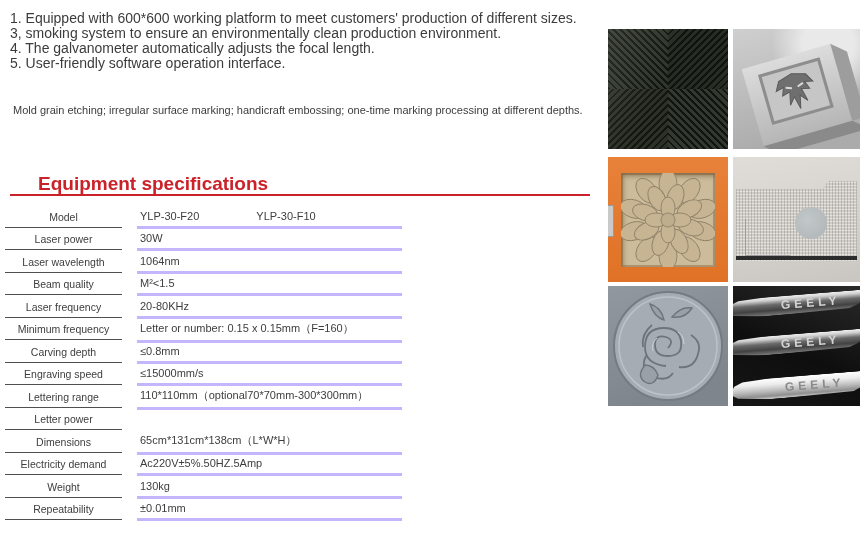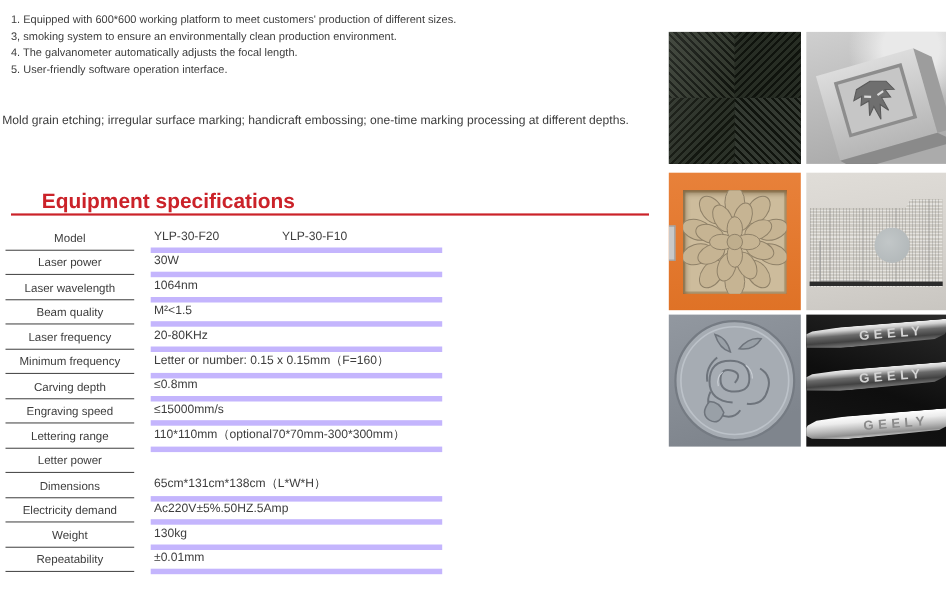--- a/index.html
+++ b/index.html
@@ -1,33 +1,33 @@
 <!DOCTYPE html>
 <html style="--accent: #cb2229;"><head>
 <meta charset="utf-8">
 <style>
   html,body{margin:0;padding:0;}
   body{font-family:"Liberation Sans",sans-serif;background:#ffffff;}
   #page{position:relative;width:864px;height:558px;background:#fff;overflow:hidden;color:#3d3d3d;}
 
   
   .features{position:absolute;left:10px;top:11px;width:585px;list-style:none;margin:0;padding:0;
-    font-size:10px;line-height:15px;color:#3c3c3c;}
-  .intro-para{position:absolute;left:2px;top:103px;width:580px;font-size:11px;line-height:15px;color:#3c3c3c;}
+    font-size:14px;line-height:15px;color:#3c3c3c;}
+  .intro-para{position:absolute;left:13px;top:103px;width:580px;font-size:11px;line-height:15px;color:#3c3c3c;}
 
   
   .spec-heading{position:absolute;left:38px;top:173px;font-size:19px;font-weight:bold;color:var(--accent,#cb2229);}
   .red-line{position:absolute;left:10px;top:194px;width:580px;height:2px;background:var(--accent,#cb2229);}
 
   
   .spec-table{position:absolute;left:5px;top:208px;width:400px;}
   .spec-row{display:flex;height:22.5px;align-items:center;}
   .spec-row .lbl{width:117px;text-align:center;font-size:10.5px;color:#3d3d3d;
     border-bottom:1px solid #4f4f4f;padding-bottom:4px;white-space:nowrap;}
-  .spec-row .valcell{margin-left:15px;width:262px;border-bottom:5px solid #c4b5fd;
+  .spec-row .valcell{margin-left:15px;width:262px;border-bottom:3px solid #c4b5fd;
     padding:0 0 4px 3px;font-size:11px;color:#3d3d3d;white-space:nowrap;}
   .spec-row .val2{display:inline-block;margin-left:57px;}
 
   
   .tile{position:absolute;overflow:hidden;}
 
   
   .t-carbon{left:608px;top:29px;width:120px;height:120px;background:#20241f;
     box-shadow:inset 0 7px 8px rgba(0,0,0,.55), inset 0 -9px 8px rgba(0,0,0,.65);}
   .t-carbon .quads{position:absolute;inset:0;display:grid;grid-template-columns:1fr 1fr;grid-template-rows:1fr 1fr;}

